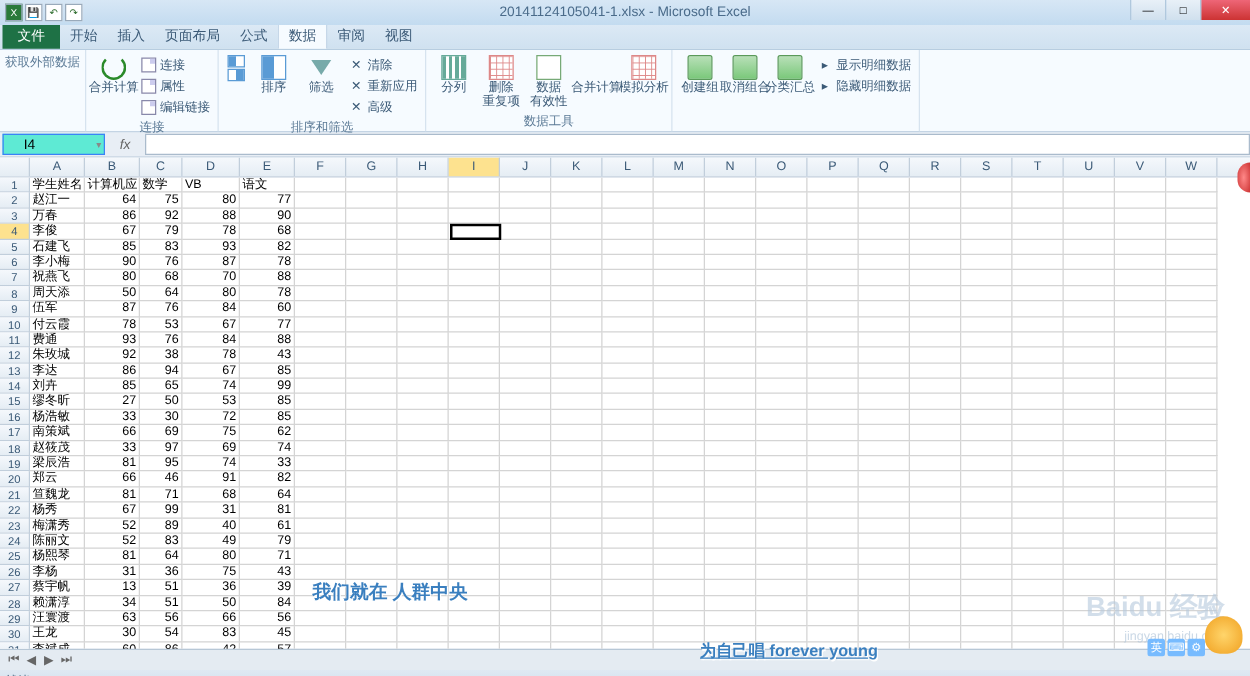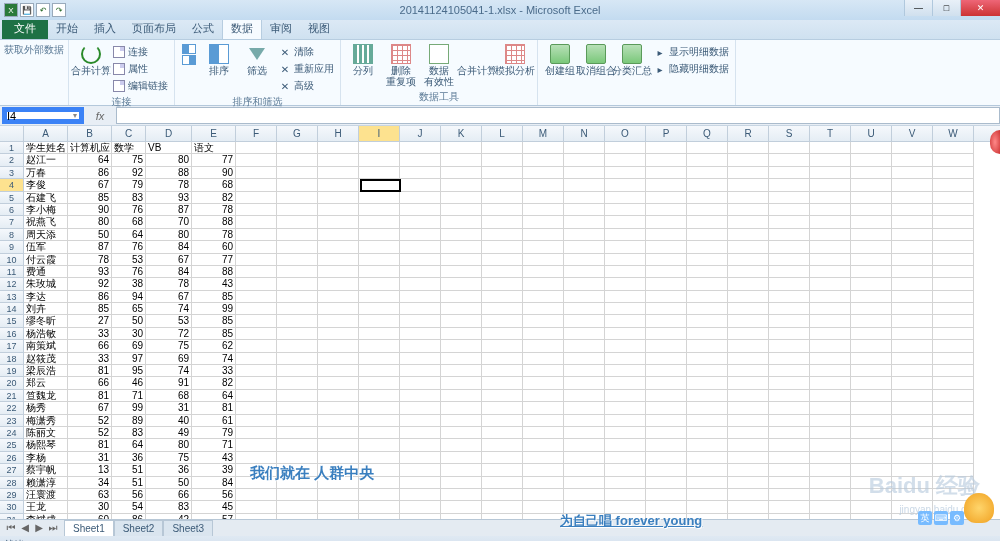--- a/index.html
+++ b/index.html
@@ -41,21 +41,21 @@
 .i-sort { background: linear-gradient(90deg,#5a9bd5 50%,#fff 50%); border: 1px solid #5a9bd5; }
 .i-filter { width: 0; height: 0; border-left: 8px solid transparent; border-right: 8px solid transparent; border-top: 12px solid #7aa; }
 .i-cols { background: repeating-linear-gradient(90deg,#6a9 0 3px,#fff 3px 5px); border: 1px solid #6a9; }
 .i-table { background: #fff; border: 1px solid #d88; background-image: linear-gradient(#d88 1px,transparent 1px),linear-gradient(90deg,#d88 1px,transparent 1px); background-size: 5px 5px; }
 .i-check { background: #fff; border: 1px solid #7a7; color: #2a8a2a; }
 .i-arrow { color: #5a9bd5; font-weight: bold; }
 .i-group { background: linear-gradient(#b8e0b8,#7ac87a); border: 1px solid #5a9a5a; border-radius: 2px; }
 
 
 .fbar { height: 20px; background: #e8eef5; display: flex; align-items: center; border-bottom: 1px solid #c7d5e2; }
-.namebox { width: 82px; height: 17px; background: #ffffff; border: 5px solid #3b82f6; font-size: 11px; display: flex; align-items: center; margin-left: 2px; position: relative; }
+.namebox { width: 82px; height: 17px; background: #5eead4; border: 1px solid #3b82f6; font-size: 11px; padding-left: 16px; display: flex; align-items: center; margin-left: 2px; position: relative; }
 .namebox::after { content: "▾"; position: absolute; right: 2px; font-size: 8px; color: #888; }
 .fx { width: 32px; text-align: center; font-size: 11px; font-style: italic; color: #666; }
 .finput { flex: 1; height: 17px; background: #fff; border: 1px solid #abc; font-size: 11px; padding-left: 4px; }
 
 
 .grid-wrap { position: relative; height: 393px; overflow: hidden; }
 .colheads { height: 16px; display: flex; background: linear-gradient(#f5f8fc,#e5edf4); border-bottom: 1px solid #c1cedb; }
 .corner { width: 24px; border-right: 1px solid #c1cedb; background: linear-gradient(#f5f8fc,#e5edf4); }
 .ch { border-right: 1px solid #c1cedb; font-size: 10px; color: #3b5a77; text-align: center; line-height: 15px; }
 .ch.sel { background: #fde28f; }
@@ -1085,25 +1085,20 @@
   <div class="active-cell" style="left:360px;top:53px;width:41px;height:13px"></div>
 </div>
 
 <div class="sheettabs">
   <div class="sheet-nav">
       <span>⏮</span>
       <span>◀</span>
       <span>▶</span>
       <span>⏭</span>
     </div>
-  <div id="sheets" style="display:flex">
-      <div class="sheettab active">Sheet1</div>
-      <div class="sheettab">Sheet2</div>
-      <div class="sheettab">Sheet3</div>
-    </div>
 </div>
 
 <div class="statusbar">
   <span>就绪</span>
   <div class="zoom">
     <span>▦</span>
     <span>▤</span>
     <span>▭</span>
     <span>100%</span>
     <span>−</span>

